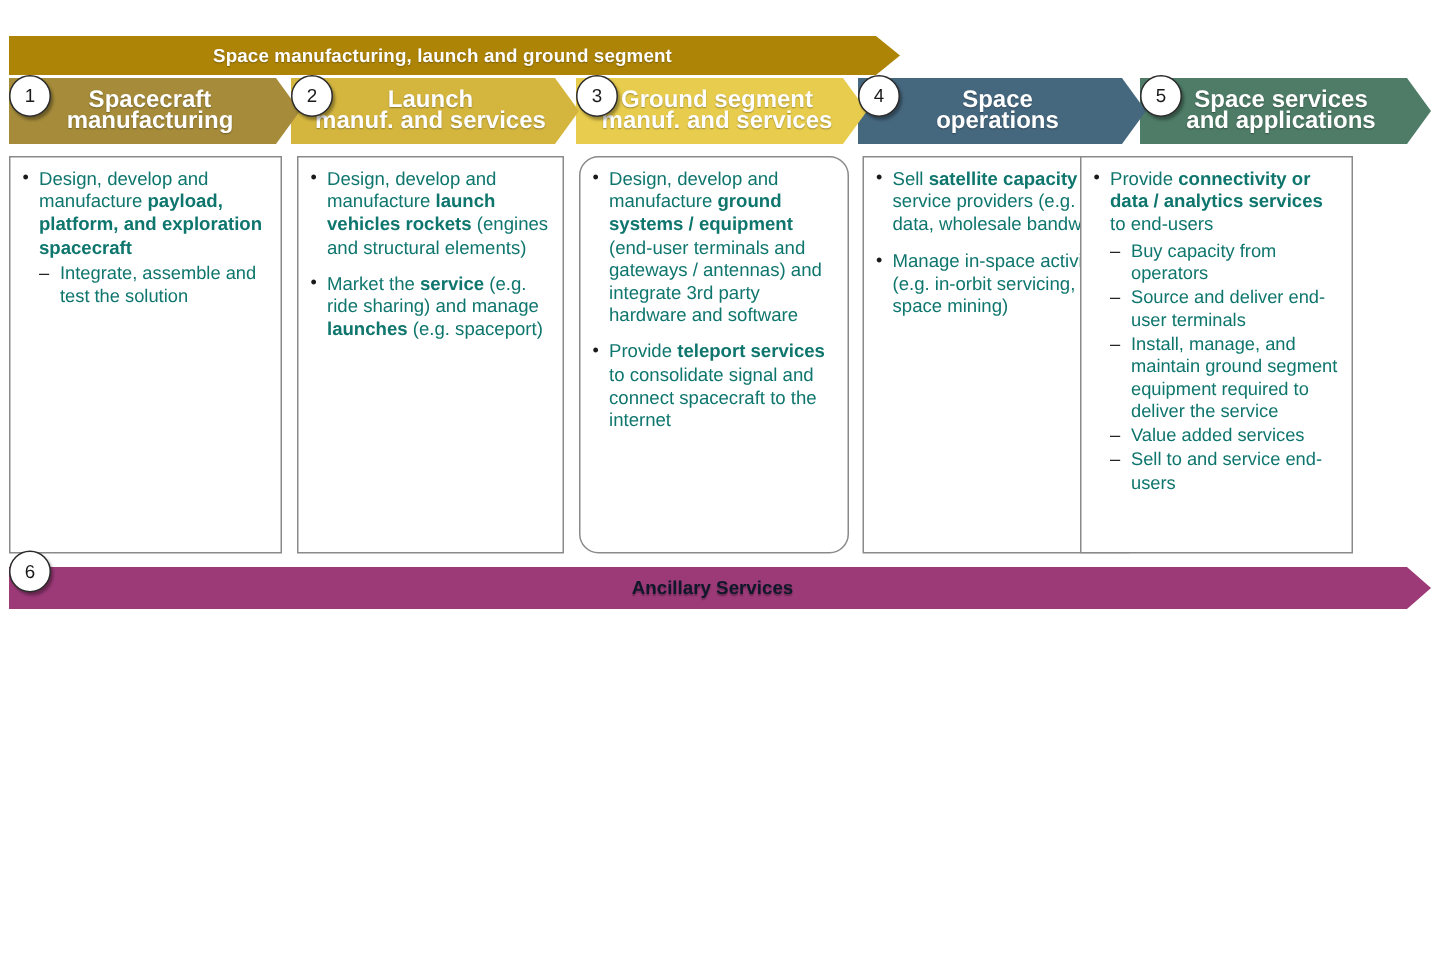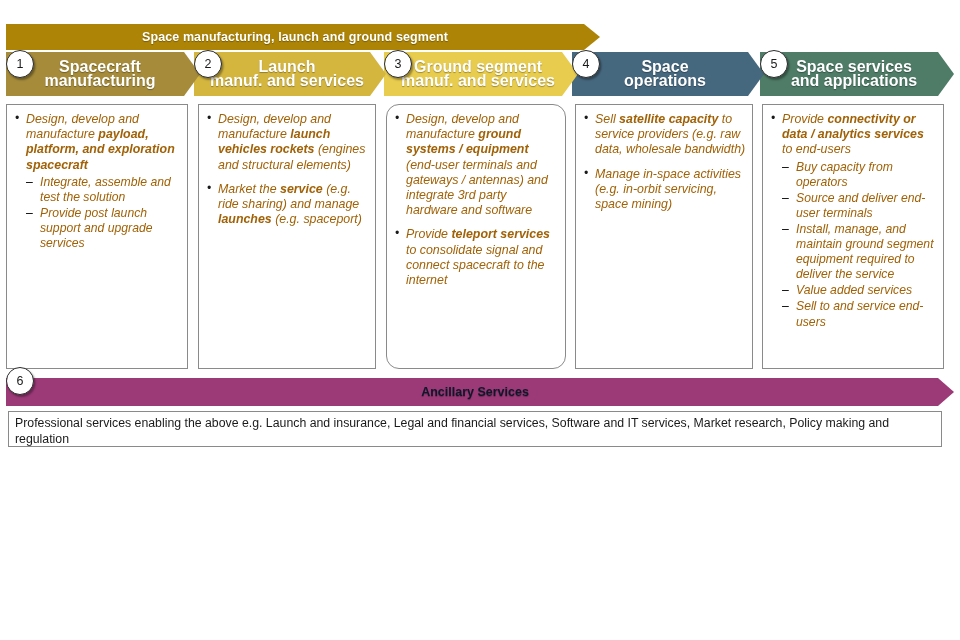--- a/index.html
+++ b/index.html
@@ -65,21 +65,21 @@
   
   .box{
     position:absolute;top:104px;
     background:#ffffff;border:1px solid #8a8a8a;
     box-sizing:border-box;
     padding:7px 6px 6px 6px;
   }
   ul.lvl1{list-style:none;margin:0;padding:0;}
   ul.lvl1 > li{
     position:relative;padding-left:13px;margin-bottom:9px;
-    font-size:12.4px;line-height:15.2px;color:#a16207;font-style:italic;
+    font-size:12.4px;line-height:15.2px;color:#0f766e;
   }
   ul.lvl1 > li:before{
     content:"•";position:absolute;left:2px;top:-1px;font-size:12px;color:#1a1a1a;
   }
   ul.lvl2{list-style:none;margin:2px 0 0 0;padding:0;}
   ul.lvl2 > li{
     position:relative;padding-left:14px;margin-top:1px;
     font-size:12.2px;line-height:15.1px;
   }
   ul.lvl2 > li:before{
@@ -156,21 +156,20 @@
           <span>and applications</span>
         </div>
       </div>
     </div>
 
   <div id="boxes">
       <div class="box" style="left: 6px; width: 182px; height: 265px;">
         <ul class="lvl1">
           <li><span>Design, develop and manufacture </span><b>payload, platform, and exploration spacecraft</b><ul class="lvl2">
               <li>Integrate, assemble and test the solution</li>
-              <li>Provide post launch support and upgrade services</li>
             </ul></li>
         </ul>
       </div>
       <div class="box" style="left: 198px; width: 178px; height: 265px;">
         <ul class="lvl1">
           <li><span>Design, develop and manufacture </span><b>launch vehicles rockets</b><span> (engines and structural elements)</span></li>
           <li><span>Market the </span><b>service</b><span> (e.g. ride sharing) and manage </span><b>launches</b><span> (e.g. spaceport)</span></li>
         </ul>
       </div>
       <div class="box" style="left: 386px; width: 180px; height: 265px; border-radius: 13px;">
@@ -178,39 +177,38 @@
           <li><span>Design, develop and manufacture </span><b>ground systems / equipment</b><span> (end-user terminals and gateways / antennas) and integrate 3rd party hardware and software</span></li>
           <li><span>Provide </span><b>teleport services</b><span> to consolidate signal and connect spacecraft to the internet</span></li>
         </ul>
       </div>
       <div class="box" style="left: 575px; width: 178px; height: 265px;">
         <ul class="lvl1">
           <li><span>Sell </span><b>satellite capacity</b><span> to service providers (e.g. raw data, wholesale bandwidth)</span></li>
           <li><span>Manage in-space activities (e.g. in-orbit servicing, space mining)</span></li>
         </ul>
       </div>
-      <div class="box" style="left: 762px; width: 182px; height: 265px;">
+      <div class="box" style="left: 720px; width: 182px; height: 265px;">
         <ul class="lvl1">
           <li><span>Provide </span><b>connectivity or data / analytics services</b><span> to end-users</span><ul class="lvl2">
               <li>Buy capacity from operators</li>
               <li>Source and deliver end-user terminals</li>
               <li>Install, manage, and maintain ground segment equipment required to deliver the service</li>
               <li>Value added services</li>
               <li>Sell to and service end- users</li>
             </ul></li>
         </ul>
       </div>
     </div>
 
   <div class="bubble" style="left:6px;top:367px;">6</div>
   <div class="anc-band">
     <div class="body"></div>
     <div class="tip"></div>
     <div class="label">Ancillary Services</div>
   </div>
-  <div class="anc-box">Professional services enabling the above e.g. Launch and insurance, Legal and financial services, Software and IT services, Market research, Policy making and regulation</div>
 
 <div class="bubble" style="left: 6px; top: 50px;">1</div>
     <div class="bubble" style="left: 194px; top: 50px;">2</div>
     <div class="bubble" style="left: 384px; top: 50px;">3</div>
     <div class="bubble" style="left: 572px; top: 50px;">4</div>
     <div class="bubble" style="left: 760px; top: 50px;">5</div>
   </div>
 
 </body></html>

